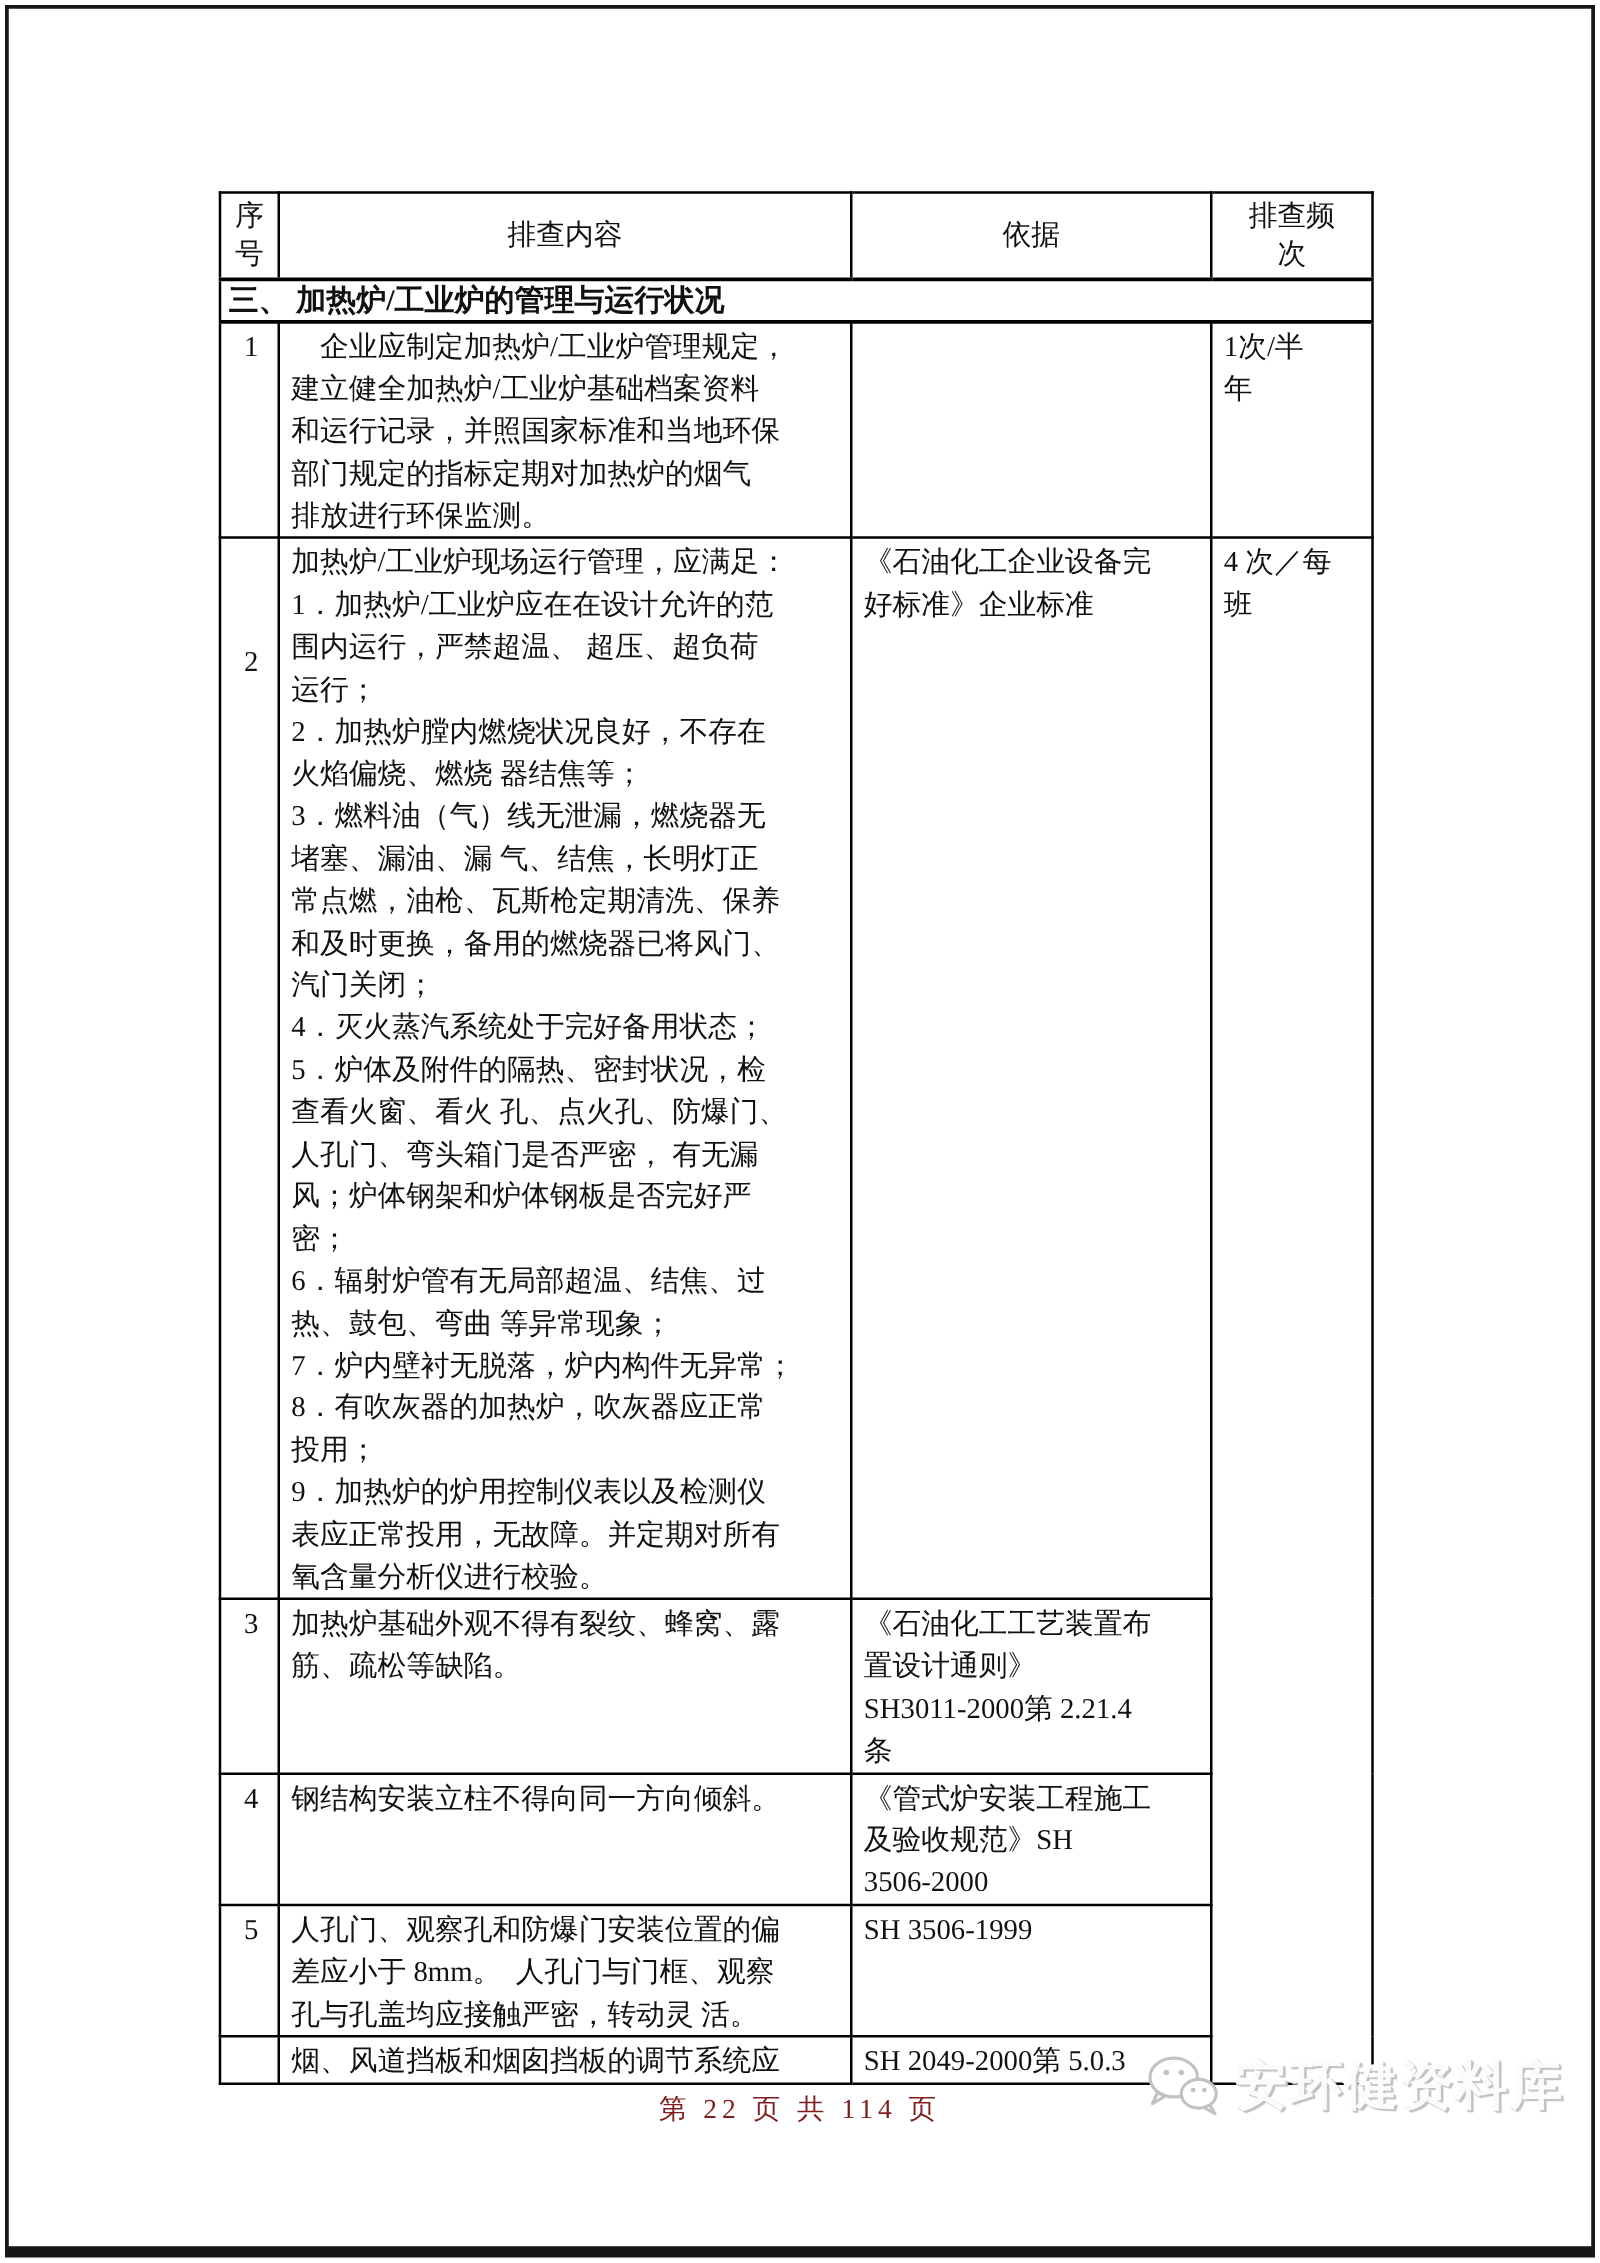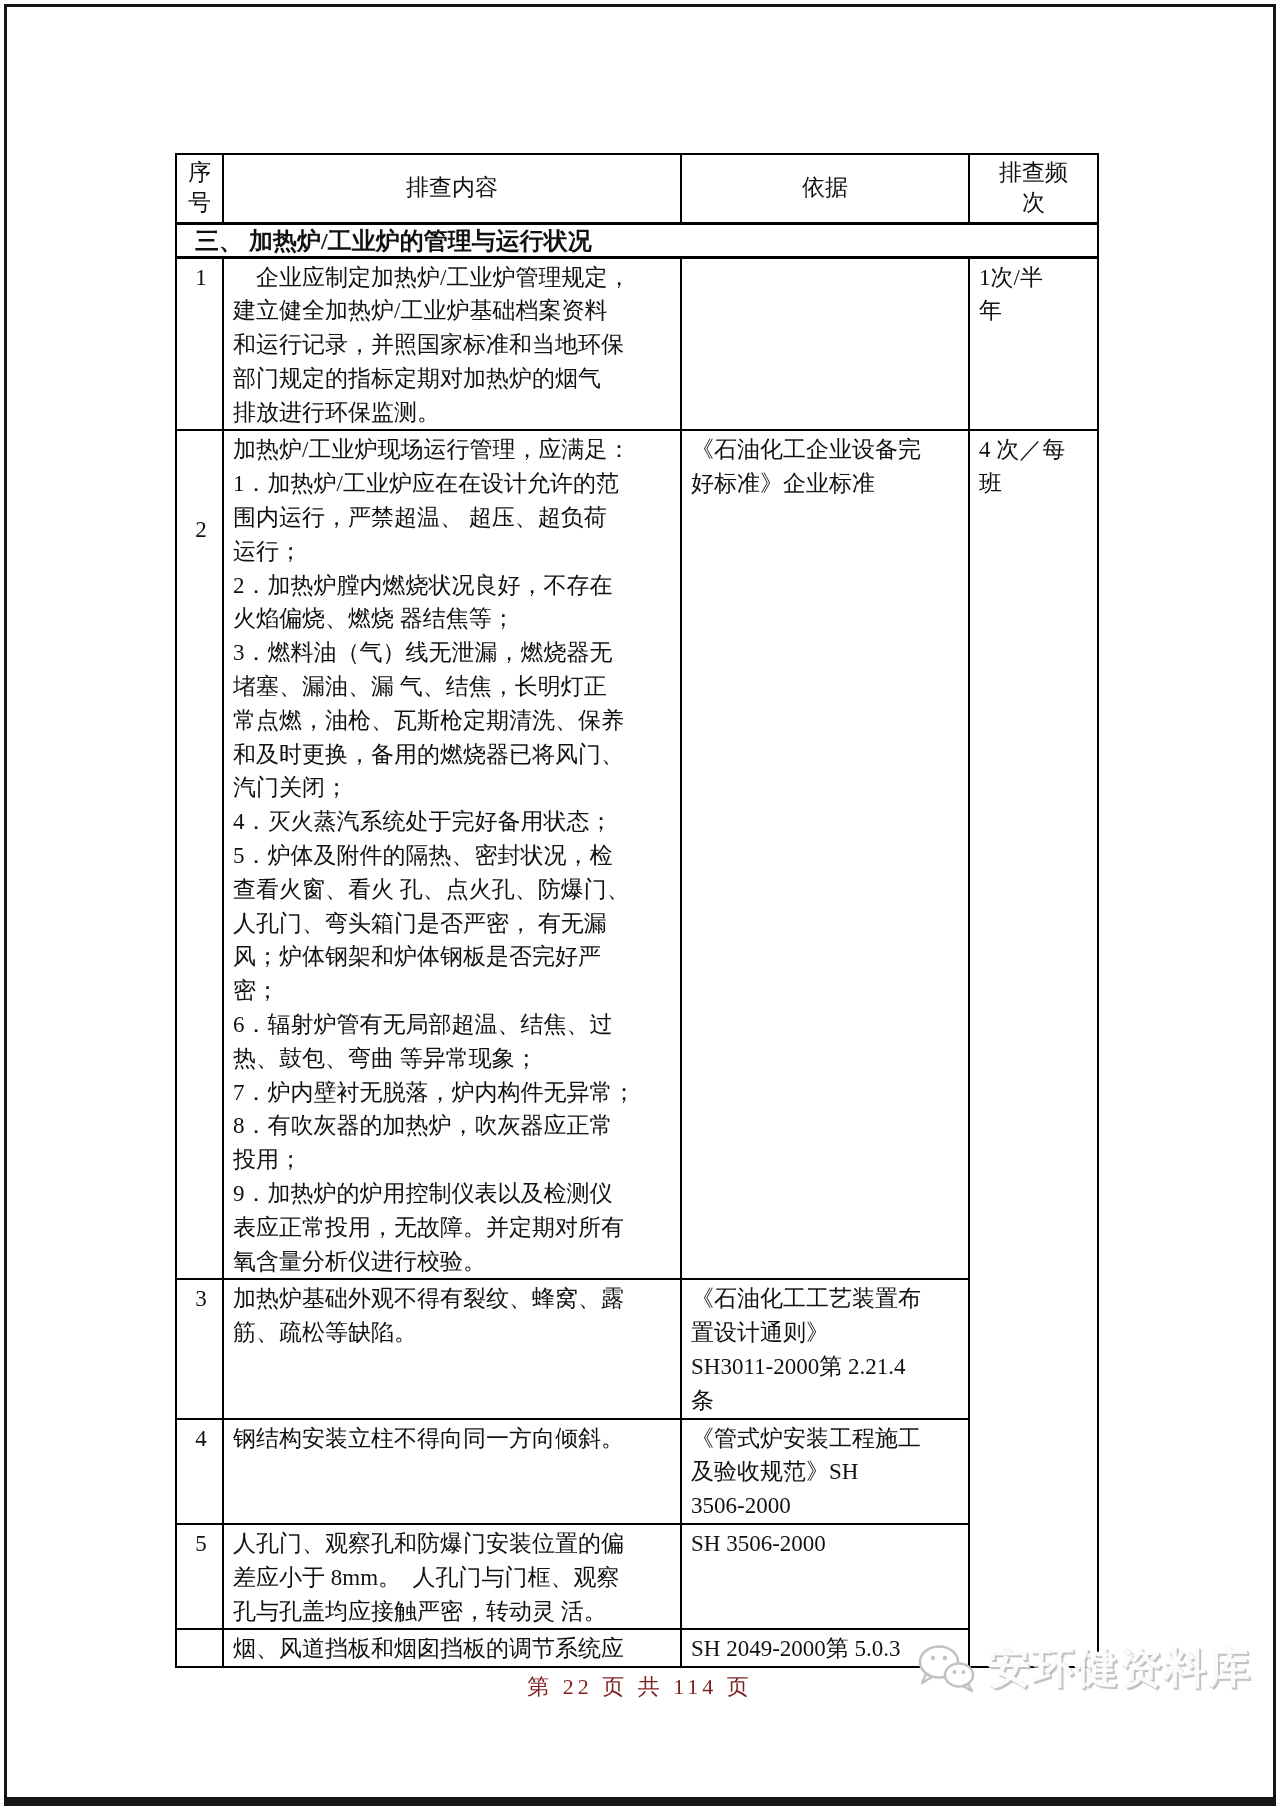--- a/index.html
+++ b/index.html
@@ -42,21 +42,21 @@
     vertical-align:middle;
     padding:0 2px;
     line-height:30px;
     border-bottom-width:3px;
   }
   tr.section-row{height:34px;}
   tr.section-row td{
     font-weight:bold;
     font-size:24px;
     line-height:30px;
-    padding:1px 4px 0 18px;
+    padding:1px 4px 0 6px;
     border-top-width:3px;
     border-bottom-width:3px;
   }
   tr.r1{height:169px;}
   tr.r2{height:848px;}
   tr.r3{height:137px;}
   tr.r4{height:98px;}
   tr.r5{height:99px;}
   tr.r6{height:33px;margin-top:28px;}
   td.num{
@@ -183,21 +183,21 @@
         <td class="basis">《管式炉安装工程施工
 及验收规范》SH
 3506-2000</td>
       </tr>
 
       <tr class="r5">
         <td class="num">5</td>
         <td class="content">人孔门、观察孔和防爆门安装位置的偏
 差应小于 8mm。  人孔门与门框、观察
 孔与孔盖均应接触严密，转动灵 活。</td>
-        <td class="basis">SH 3506-2000</td>
+        <td class="basis">SH 3506-1999</td>
       </tr>
 
       <tr class="r6">
         <td class="num"></td>
         <td class="content">烟、风道挡板和烟囱挡板的调节系统应</td>
         <td class="basis">SH 2049-2000第 5.0.3</td>
       </tr>
     </tbody>
   </table>
 

